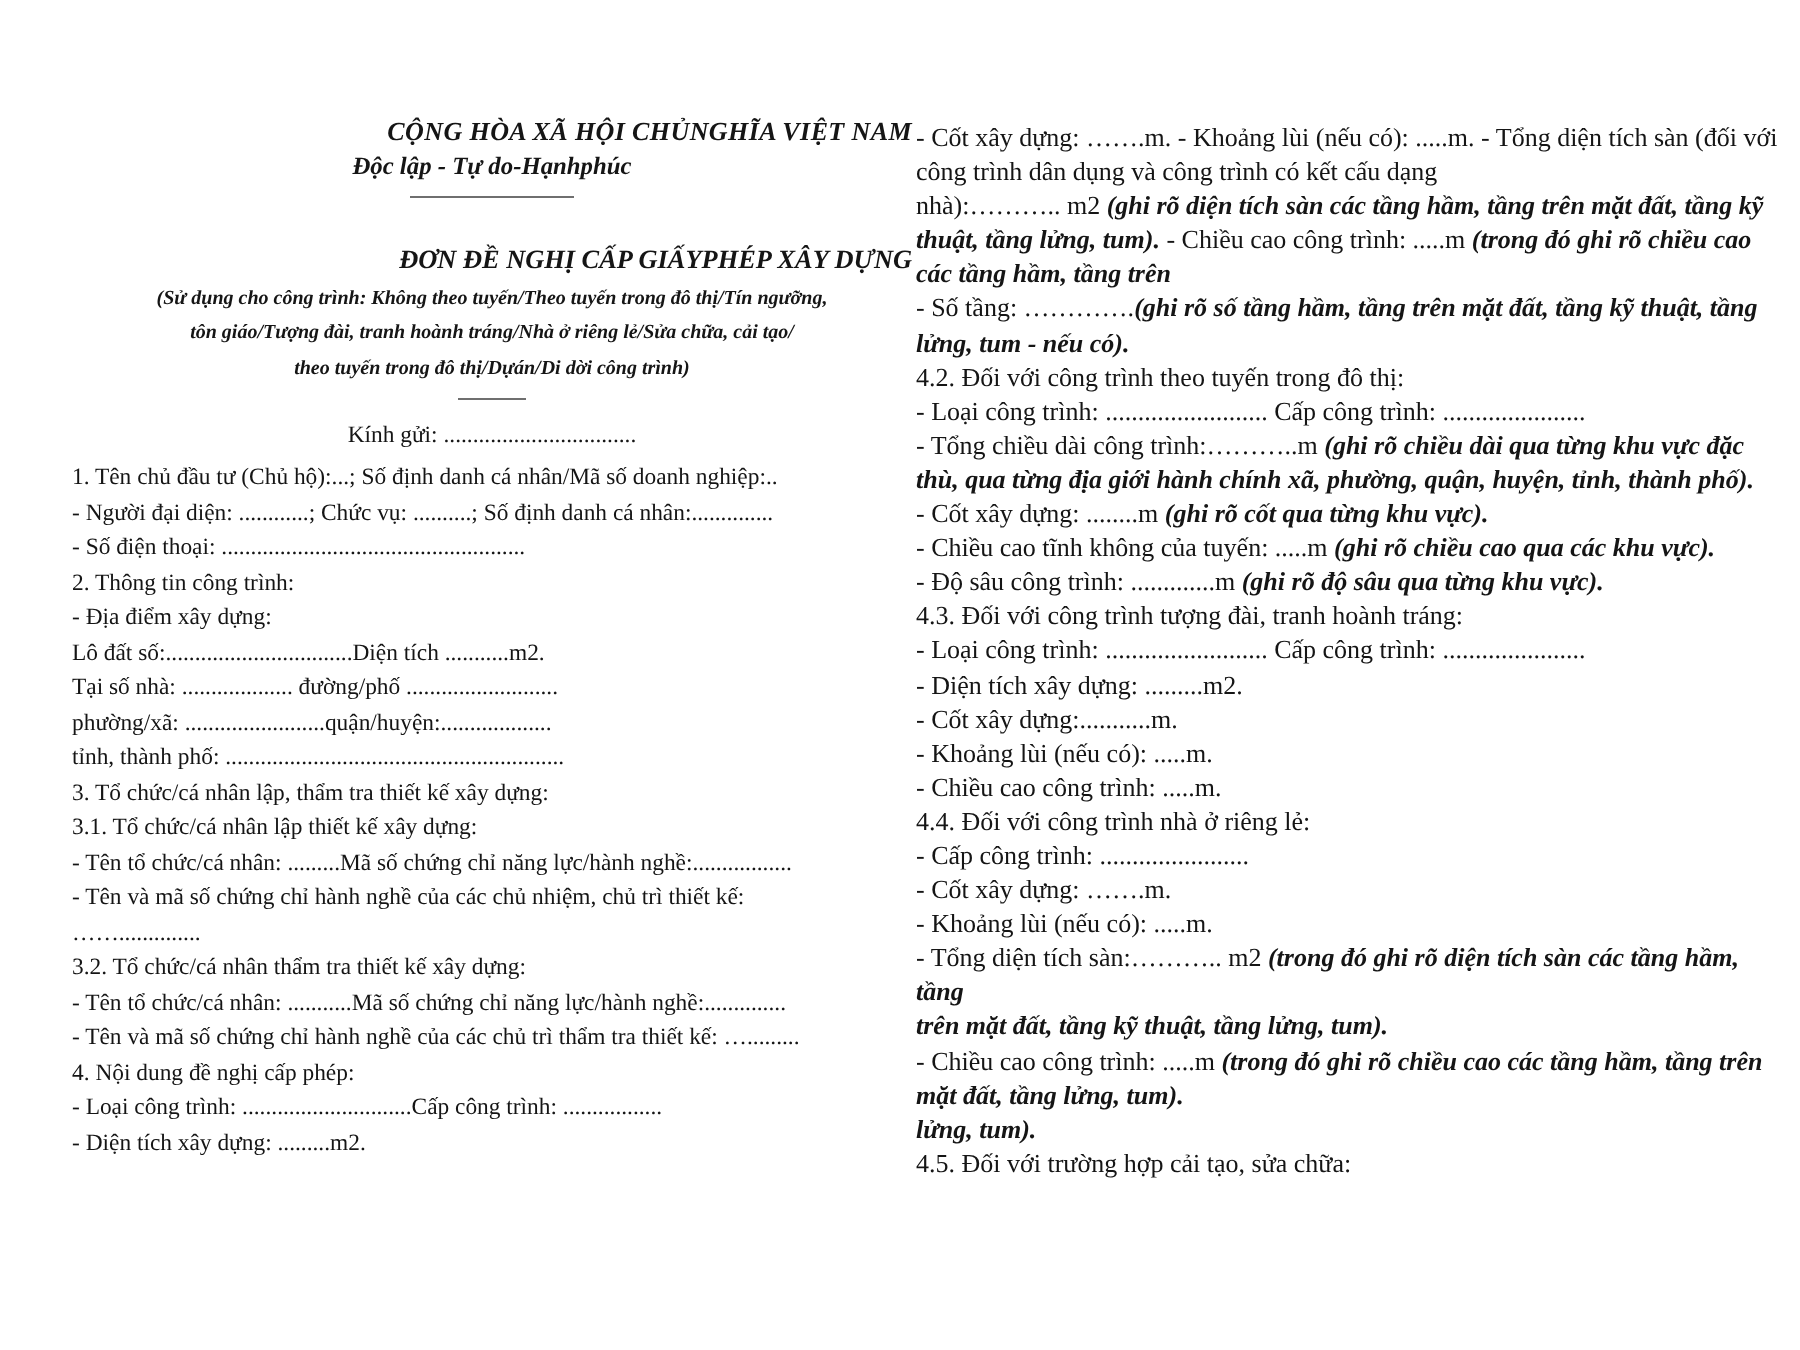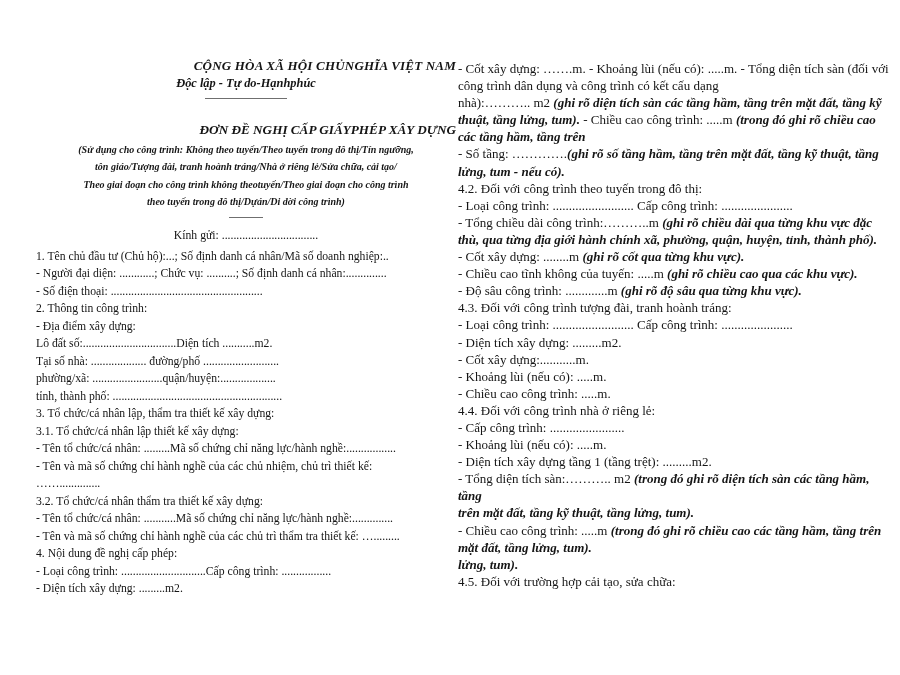--- a/index.html
+++ b/index.html
@@ -48,21 +48,20 @@
 
     <div class="center bi-head motto">Độc lập - Tự do-Hạnhphúc</div>
 
     <div class="rule"></div>
 
     <div class="center bi-head title">ĐƠN ĐỀ NGHỊ CẤP GIẤYPHÉP XÂY DỰNG</div>
 
     <div class="center bi-head subtitle">
         <div class="line"><span class="n">(Sử dụng cho công trình: Không theo tuyến/Theo tuyến trong đô thị/Tín ngưỡng,</span></div>
         <div class="line"><span class="n">tôn giáo/Tượng đài, tranh hoành tráng/Nhà ở riêng lẻ/Sửa chữa, cải tạo/</span></div>
-        <div class="line"><span class="n">Theo giai đoạn cho công trình không theotuyến/Theo giai đoạn cho công trình</span></div>
         <div class="line"><span class="n">theo tuyến trong đô thị/Dựán/Di dời công trình)</span></div>
       </div>
 
     <div class="rule rule-sm"></div>
 
     <div class="center salutation">Kính gửi: .................................</div>
 
     <div class="lines">
         <div class="line"><span class="n">1. Tên chủ đầu tư (Chủ hộ):...; Số định danh cá nhân/Mã số doanh nghiệp:..</span></div>
         <div class="line"><span class="n">- Người đại diện: ............; Chức vụ: ..........; Số định danh cá nhân:..............</span></div>
@@ -105,22 +104,22 @@
         <div class="line"><span class="n">- Chiều cao tĩnh không của tuyến: .....m </span><span class="bi">(ghi rõ chiều cao qua các khu vực).</span></div>
         <div class="line"><span class="n">- Độ sâu công trình: .............m </span><span class="bi">(ghi rõ độ sâu qua từng khu vực).</span></div>
         <div class="line"><span class="n">4.3. Đối với công trình tượng đài, tranh hoành tráng:</span></div>
         <div class="line"><span class="n">- Loại công trình: ......................... Cấp công trình: ......................</span></div>
         <div class="line"><span class="n">- Diện tích xây dựng: .........m2.</span></div>
         <div class="line"><span class="n">- Cốt xây dựng:...........m.</span></div>
         <div class="line"><span class="n">- Khoảng lùi (nếu có): .....m.</span></div>
         <div class="line"><span class="n">- Chiều cao công trình: .....m.</span></div>
         <div class="line"><span class="n">4.4. Đối với công trình nhà ở riêng lẻ:</span></div>
         <div class="line"><span class="n">- Cấp công trình: .......................</span></div>
+        <div class="line"><span class="n">- Cốt xây dựng: …….m.</span></div>
         <div class="line"><span class="n">- Khoảng lùi (nếu có): .....m.</span></div>
-        <div class="line"><span class="n">- Diện tích xây dựng tầng 1 (tầng trệt): .........m2.</span></div>
         <div class="line"><span class="n">- Tổng diện tích sàn:……….. m2 </span><span class="bi">(trong đó ghi rõ diện tích sàn các tầng hầm,</span></div>
         <div class="line"><span class="bi">tầng</span></div>
         <div class="line"><span class="bi">trên mặt đất, tầng kỹ thuật, tầng lửng, tum).</span></div>
         <div class="line"><span class="n">- Chiều cao công trình: .....m </span><span class="bi">(trong đó ghi rõ chiều cao các tầng hầm, tầng trên</span></div>
         <div class="line"><span class="bi">mặt đất, tầng lửng, tum).</span></div>
         <div class="line"><span class="bi">lửng, tum).</span></div>
         <div class="line"><span class="n">4.5. Đối với trường hợp cải tạo, sửa chữa:</span></div>
       </div>
   </div>
 

